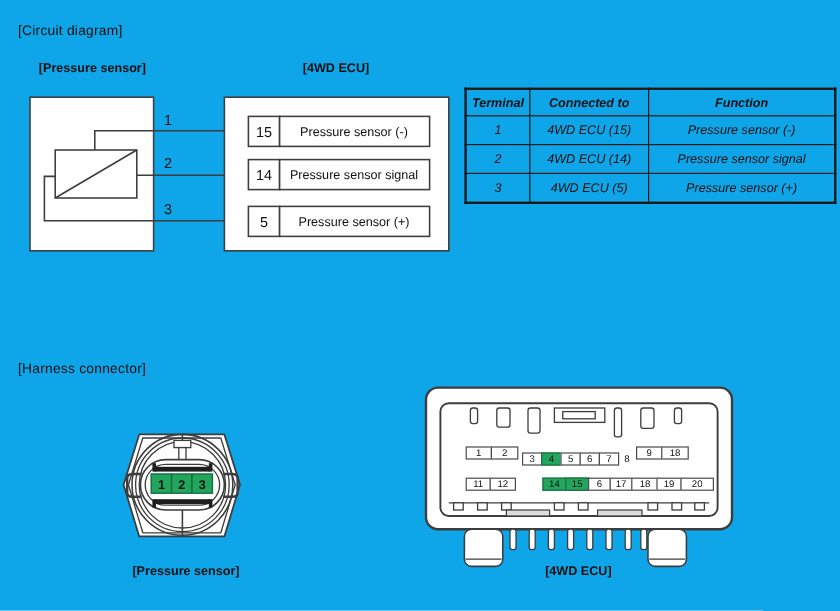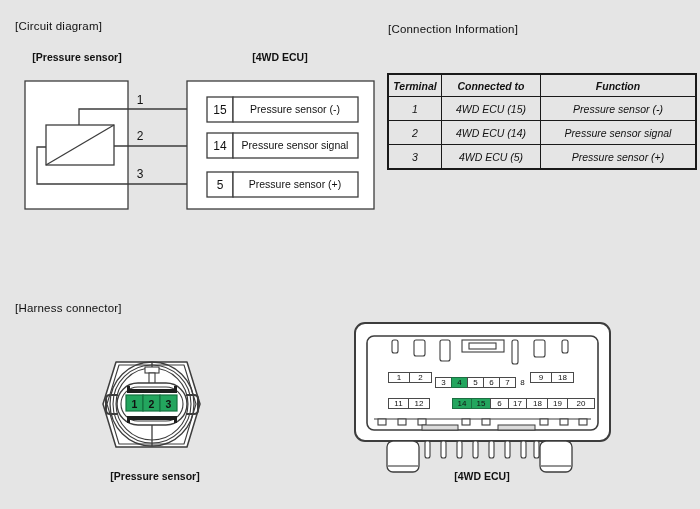--- a/index.html
+++ b/index.html
@@ -1,16 +1,16 @@
 <!DOCTYPE html>
 <html style="--pin-highlight: #23a55e; --line: #3d3d3d; --text: #111111; --table-border: #1a1a1a;"><head>
 <meta charset="utf-8">
 <style>
   html,body{margin:0;padding:0;background:#fff;}
-  .page{position:relative;width:700px;height:509px;background:#e5e5e5;
+  .page{position:relative;width:700px;height:509px;background:#0ea5e9;
         font-family:"Liberation Sans",sans-serif;color:var(--text,#111);overflow:hidden;}
   .abs{position:absolute;}
   .title{font-size:11.5px;letter-spacing:.2px;}
   .sublabel{font-weight:bold;font-size:10.5px;text-align:center;}
 
   
   table.conn{position:absolute;left:387px;top:73px;border-collapse:collapse;
              border:2px solid var(--table-border,#1a1a1a);table-layout:fixed;}
   table.conn th,table.conn td{border:1px solid var(--table-border,#1a1a1a);
              text-align:center;vertical-align:middle;padding:0 2px;font-size:10.5px;font-style:italic;}
@@ -76,21 +76,20 @@
     <rect class="bx" x="233" y="63" width="125" height="25"></rect>
     <text class="tnum" x="220" y="80" text-anchor="middle">14</text>
     <text class="tlabel" x="295" y="79" text-anchor="middle">Pressure sensor signal</text>
 
     <rect class="bx" x="207" y="102" width="26" height="25"></rect>
     <rect class="bx" x="233" y="102" width="125" height="25"></rect>
     <text class="tnum" x="220" y="119" text-anchor="middle">5</text>
     <text class="tlabel" x="295" y="118" text-anchor="middle">Pressure sensor (+)</text>
   </svg>
 
-  <div class="abs title" style="left:388px;top:23px;">[Connection Information]</div>
 
   <table class="conn">
     <thead>
       <tr>
         <th class="c-terminal">Terminal</th>
         <th class="c-connected">Connected to</th>
         <th class="c-function">Function</th>
       </tr>
     </thead>
     <tbody>

